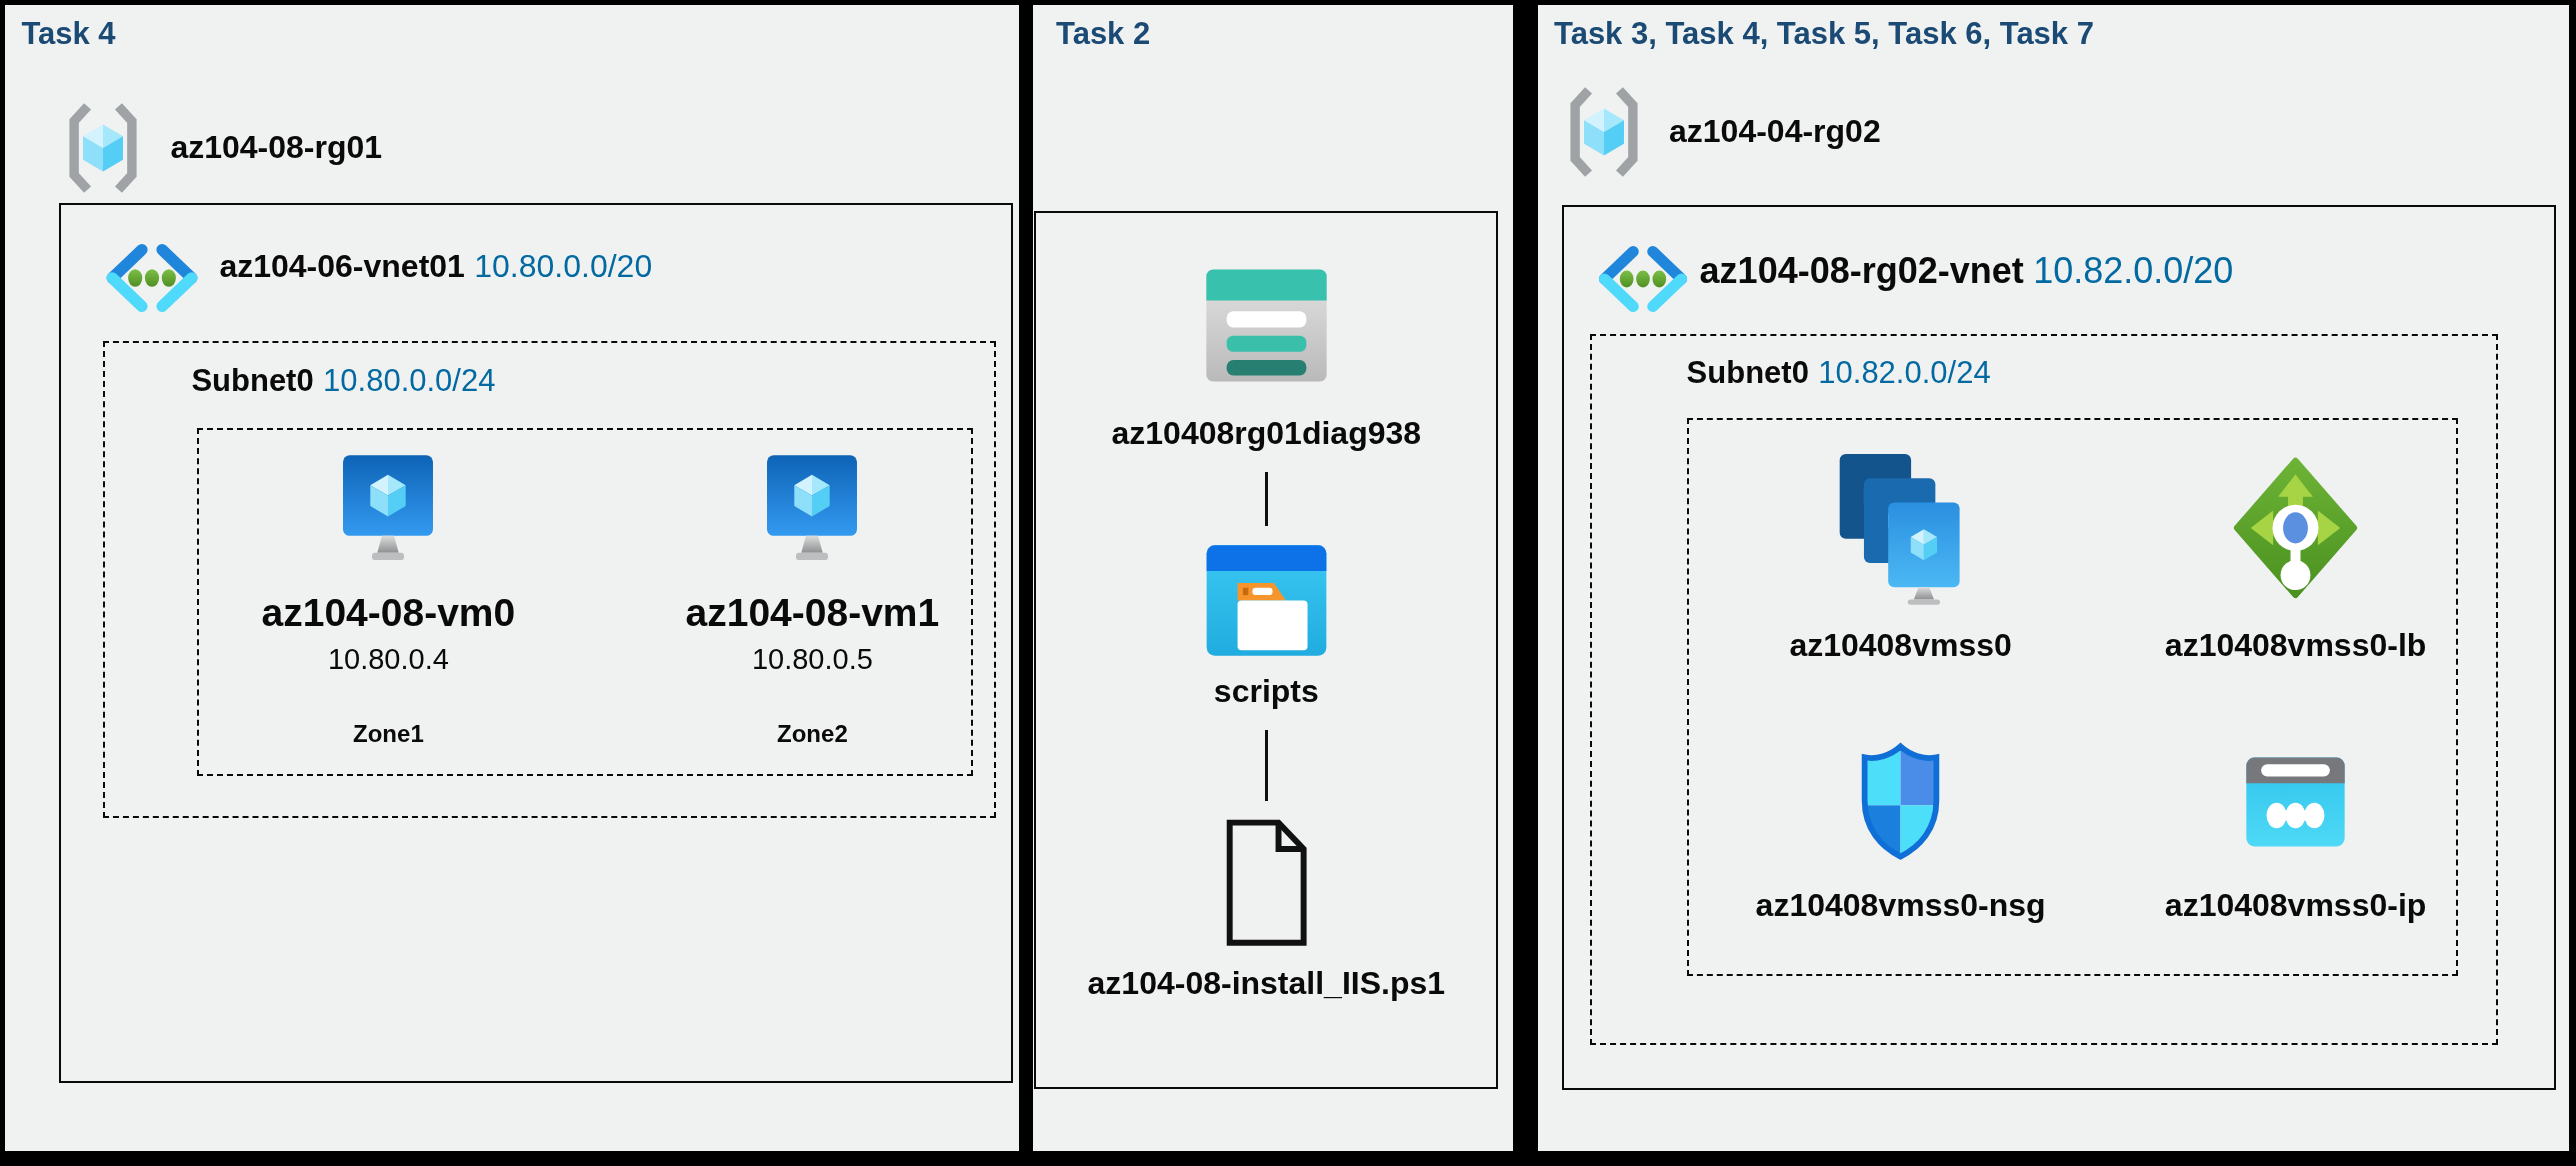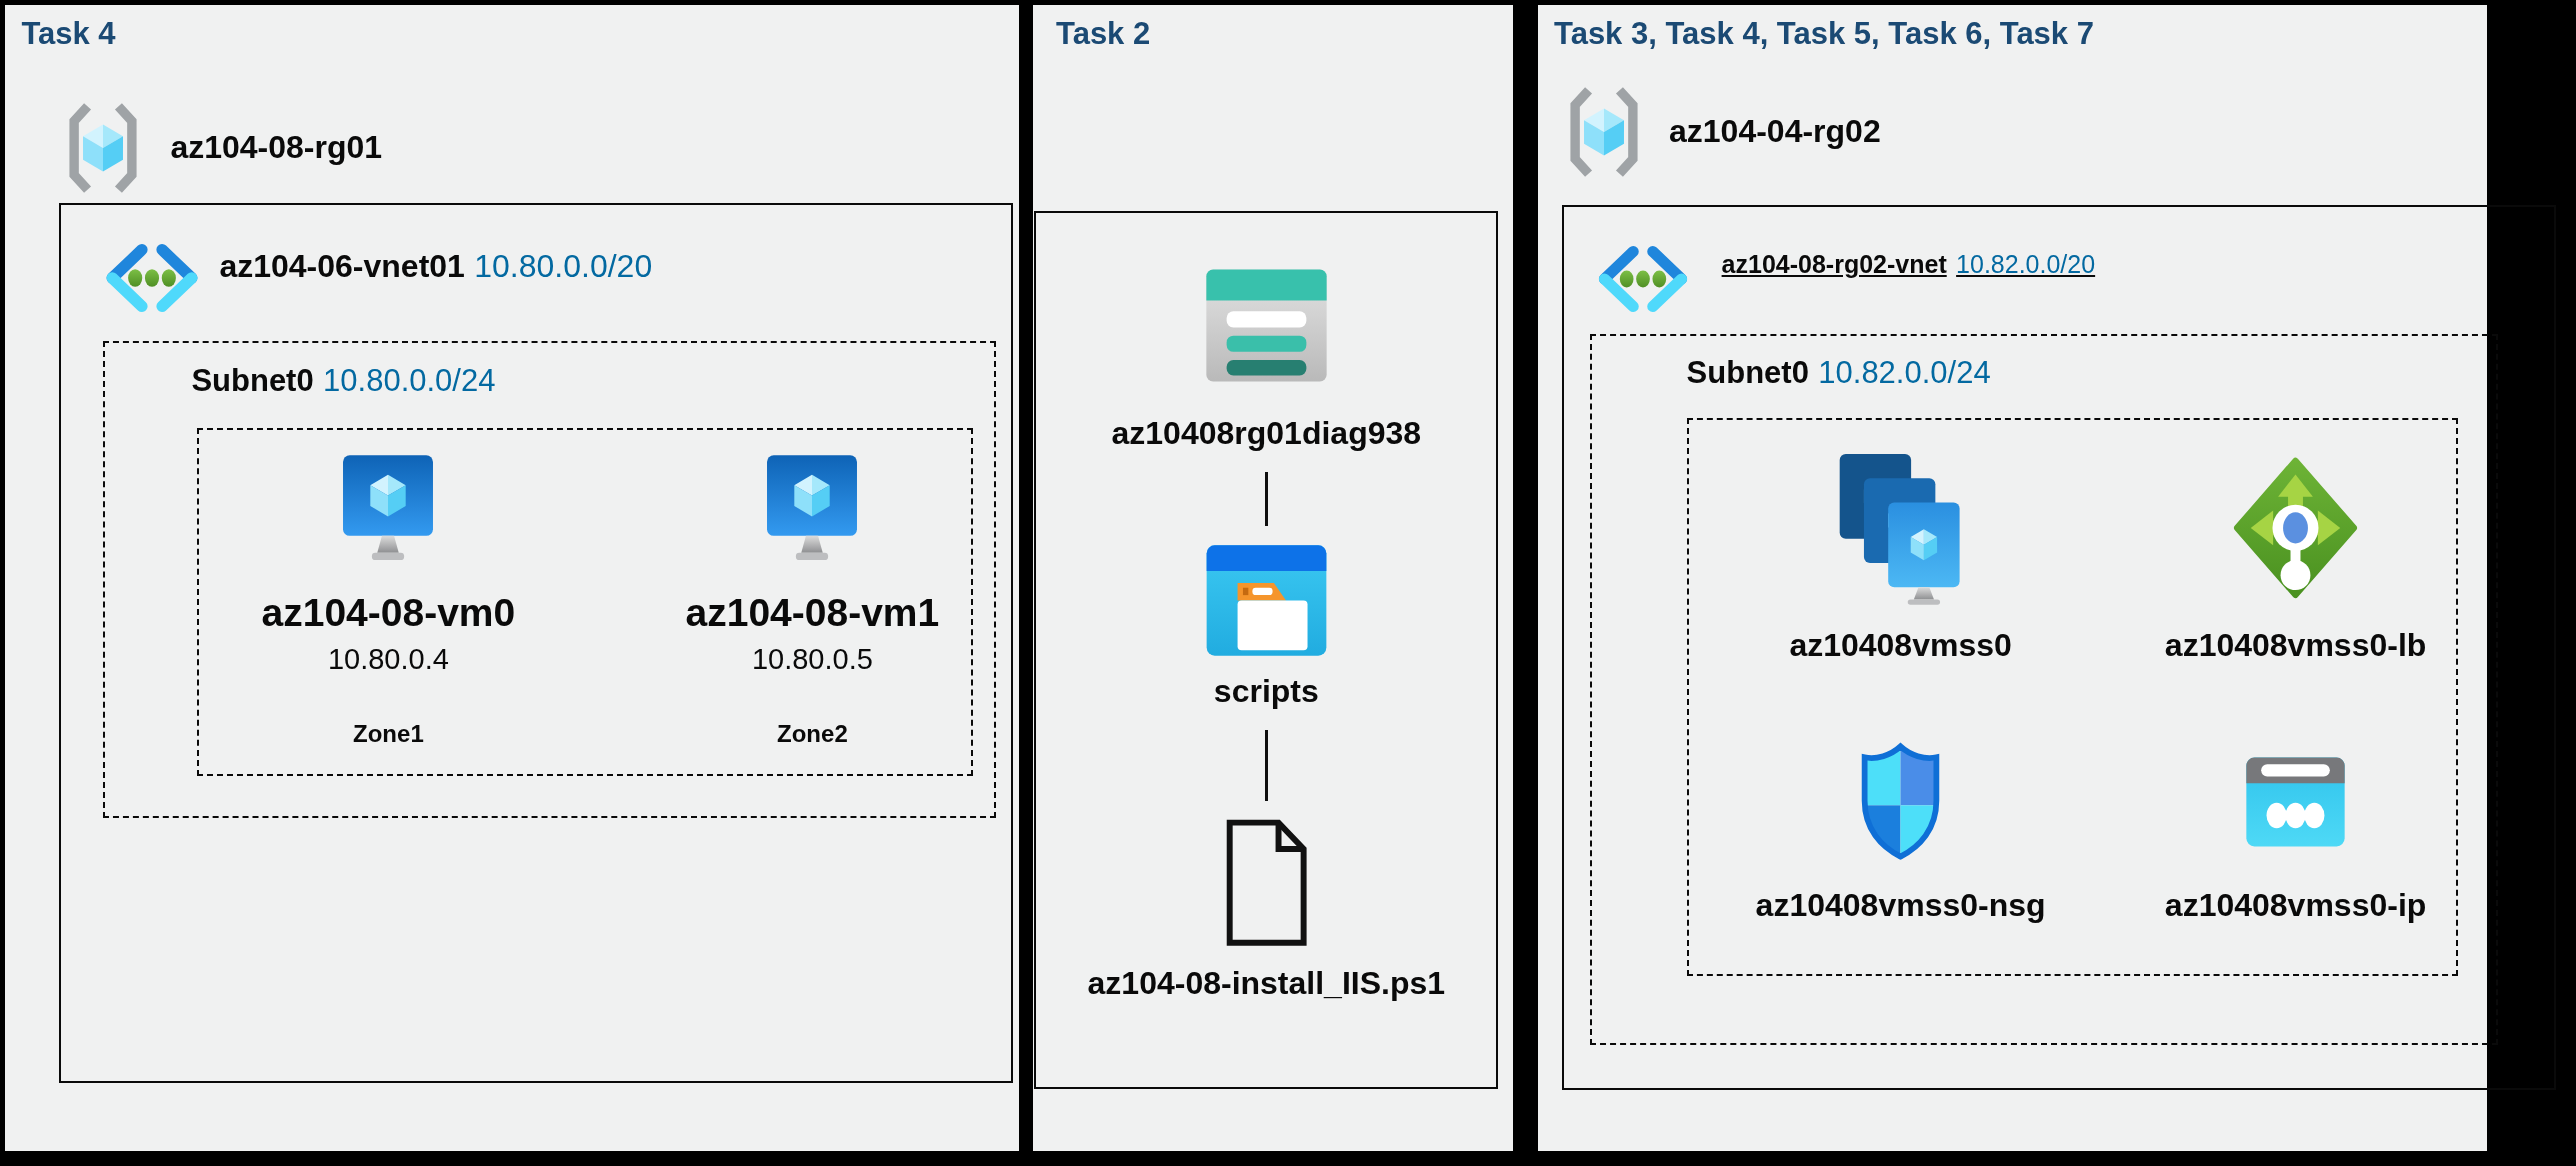--- a/index.html
+++ b/index.html
@@ -5,21 +5,21 @@
   * { box-sizing: border-box; }
   html,body { margin:0; padding:0; }
   body {
     width:2576px; height:1166px; position:relative; overflow:hidden;
     background:#000000; color:#0a0a0a;
     font-family:"Liberation Sans", sans-serif;
   }
   .panel { position:absolute; top:5.4px; height:1146px; background:#f0f1f1; }
   #panel1 { left:5.4px;    width:1014px; }
   #panel2 { left:1033px; width:480px;  }
-  #panel3 { left:1538px; width:949px; }
+  #panel3 { left:1538px; width:1031px; }
 
   .task-title { position:absolute; top:10.8px; font-size:31px; font-weight:700;
                 color:#1b4a74; white-space:nowrap; }
   #t1-title { left:16px; } #t2-title { left:23px; } #t3-title { left:16px; }
 
   .abs { position:absolute; }
   .box    { position:absolute; border:2.7px solid #0a0a0a; }
   .dashed { position:absolute; border:2.7px dashed #0a0a0a; }
 
   .nowrap { white-space:nowrap; }
@@ -55,21 +55,21 @@
   #t2-scripts-label { margin-top:16px;text-align:right; }
   #t2-conn2 { margin-top:20px; height:71px; }
   #t2-file-icon { margin-top:15px; width:86px; height:132px; }
   #t2-file-label { margin-top:17.5px; }
 
   
   #t3-rg-icon  { left:21.6px;  top:80px; width:88px; height:94px; }
   #t3-rg-label { left:131px; top:108px; font-size:32px; font-weight:700; }
   #t3-vnet     { left:23.6px;  top:200px; width:994px; height:885px; }
   #t3-vnet-icon  { left:30px;  top:37px; width:98px; height:70px; }
-  #t3-vnet-title { left:158px; top:43px; font-size:25px;text-decoration:underline; }
+  #t3-vnet-title { left:136px; top:43px; font-size:36px; }
   #t3-subnet   { left:26px;  top:127px; width:908px; height:711px; }
   #t3-subnet-label { left:95px; top:19px; font-size:31px; }
   #t3-inner    { left:95px; top:82px; width:771px; height:558px; }
   .res-block { position:absolute; width:364px; display:flex;
                flex-direction:column; align-items:center; }
   #t3-res0 { left:30px;  top:27px; }
   #t3-res1 { left:425px; top:27px; }
   #t3-res2 { left:30px;  top:314px; }
   #t3-res3 { left:425px; top:314px; }
   .icon-slot-lg { height:162px; display:flex; align-items:center; justify-content:center; }

